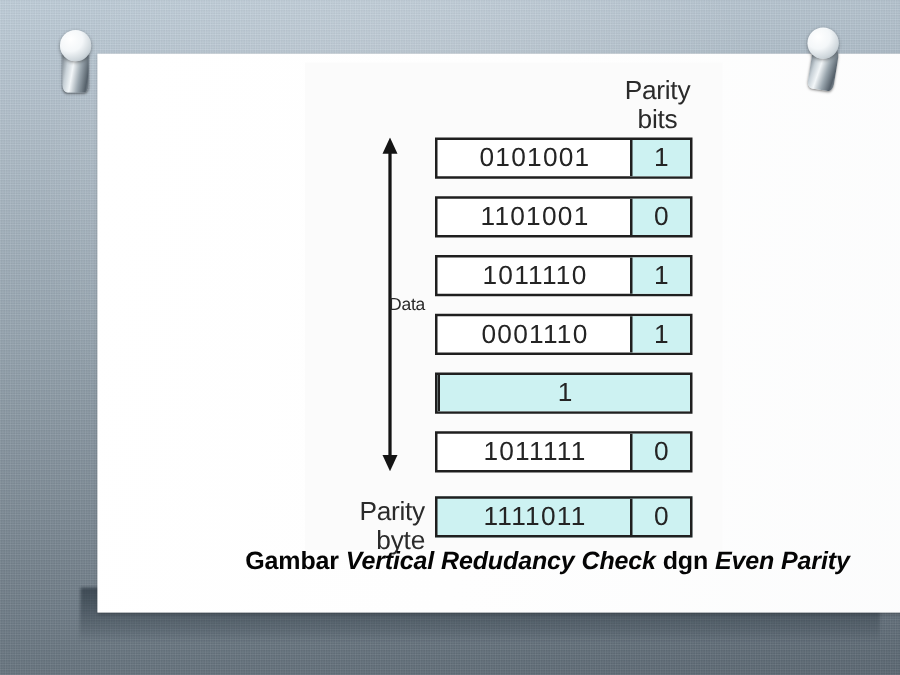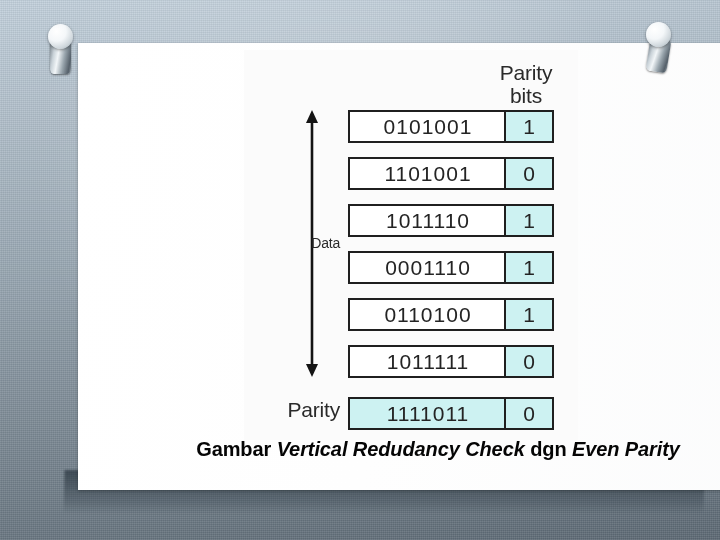--- a/index.html
+++ b/index.html
@@ -103,20 +103,21 @@
       <svg id="arrow" viewBox="0 0 16 267" xmlns="http://www.w3.org/2000/svg">
         <line x1="8" y1="10" x2="8" y2="257" stroke="#141414" stroke-width="2.6"></line>
         <polygon points="8,0 2,13 14,13" fill="#141414"></polygon>
         <polygon points="8,267 2,254 14,254" fill="#141414"></polygon>
       </svg>
 
       <div id="lbl-data">Data</div>
 
       <div id="lbl-pbyte">
         <div>Parity</div>
+        <div>byte</div>
       </div>
 
       <div id="rows">
 
         <div class="row">
           <div class="bits">0101001</div>
           <div class="pbit">1</div>
         </div>
 
         <div class="row">
@@ -128,21 +129,20 @@
           <div class="bits">1011110</div>
           <div class="pbit">1</div>
         </div>
 
         <div class="row">
           <div class="bits">0001110</div>
           <div class="pbit">1</div>
         </div>
 
         <div class="row">
-          <div class="bits">0110100</div>
           <div class="pbit">1</div>
         </div>
 
         <div class="row">
           <div class="bits">1011111</div>
           <div class="pbit">0</div>
         </div>
 
         <div class="row byte">
           <div class="bits">1111011</div>

